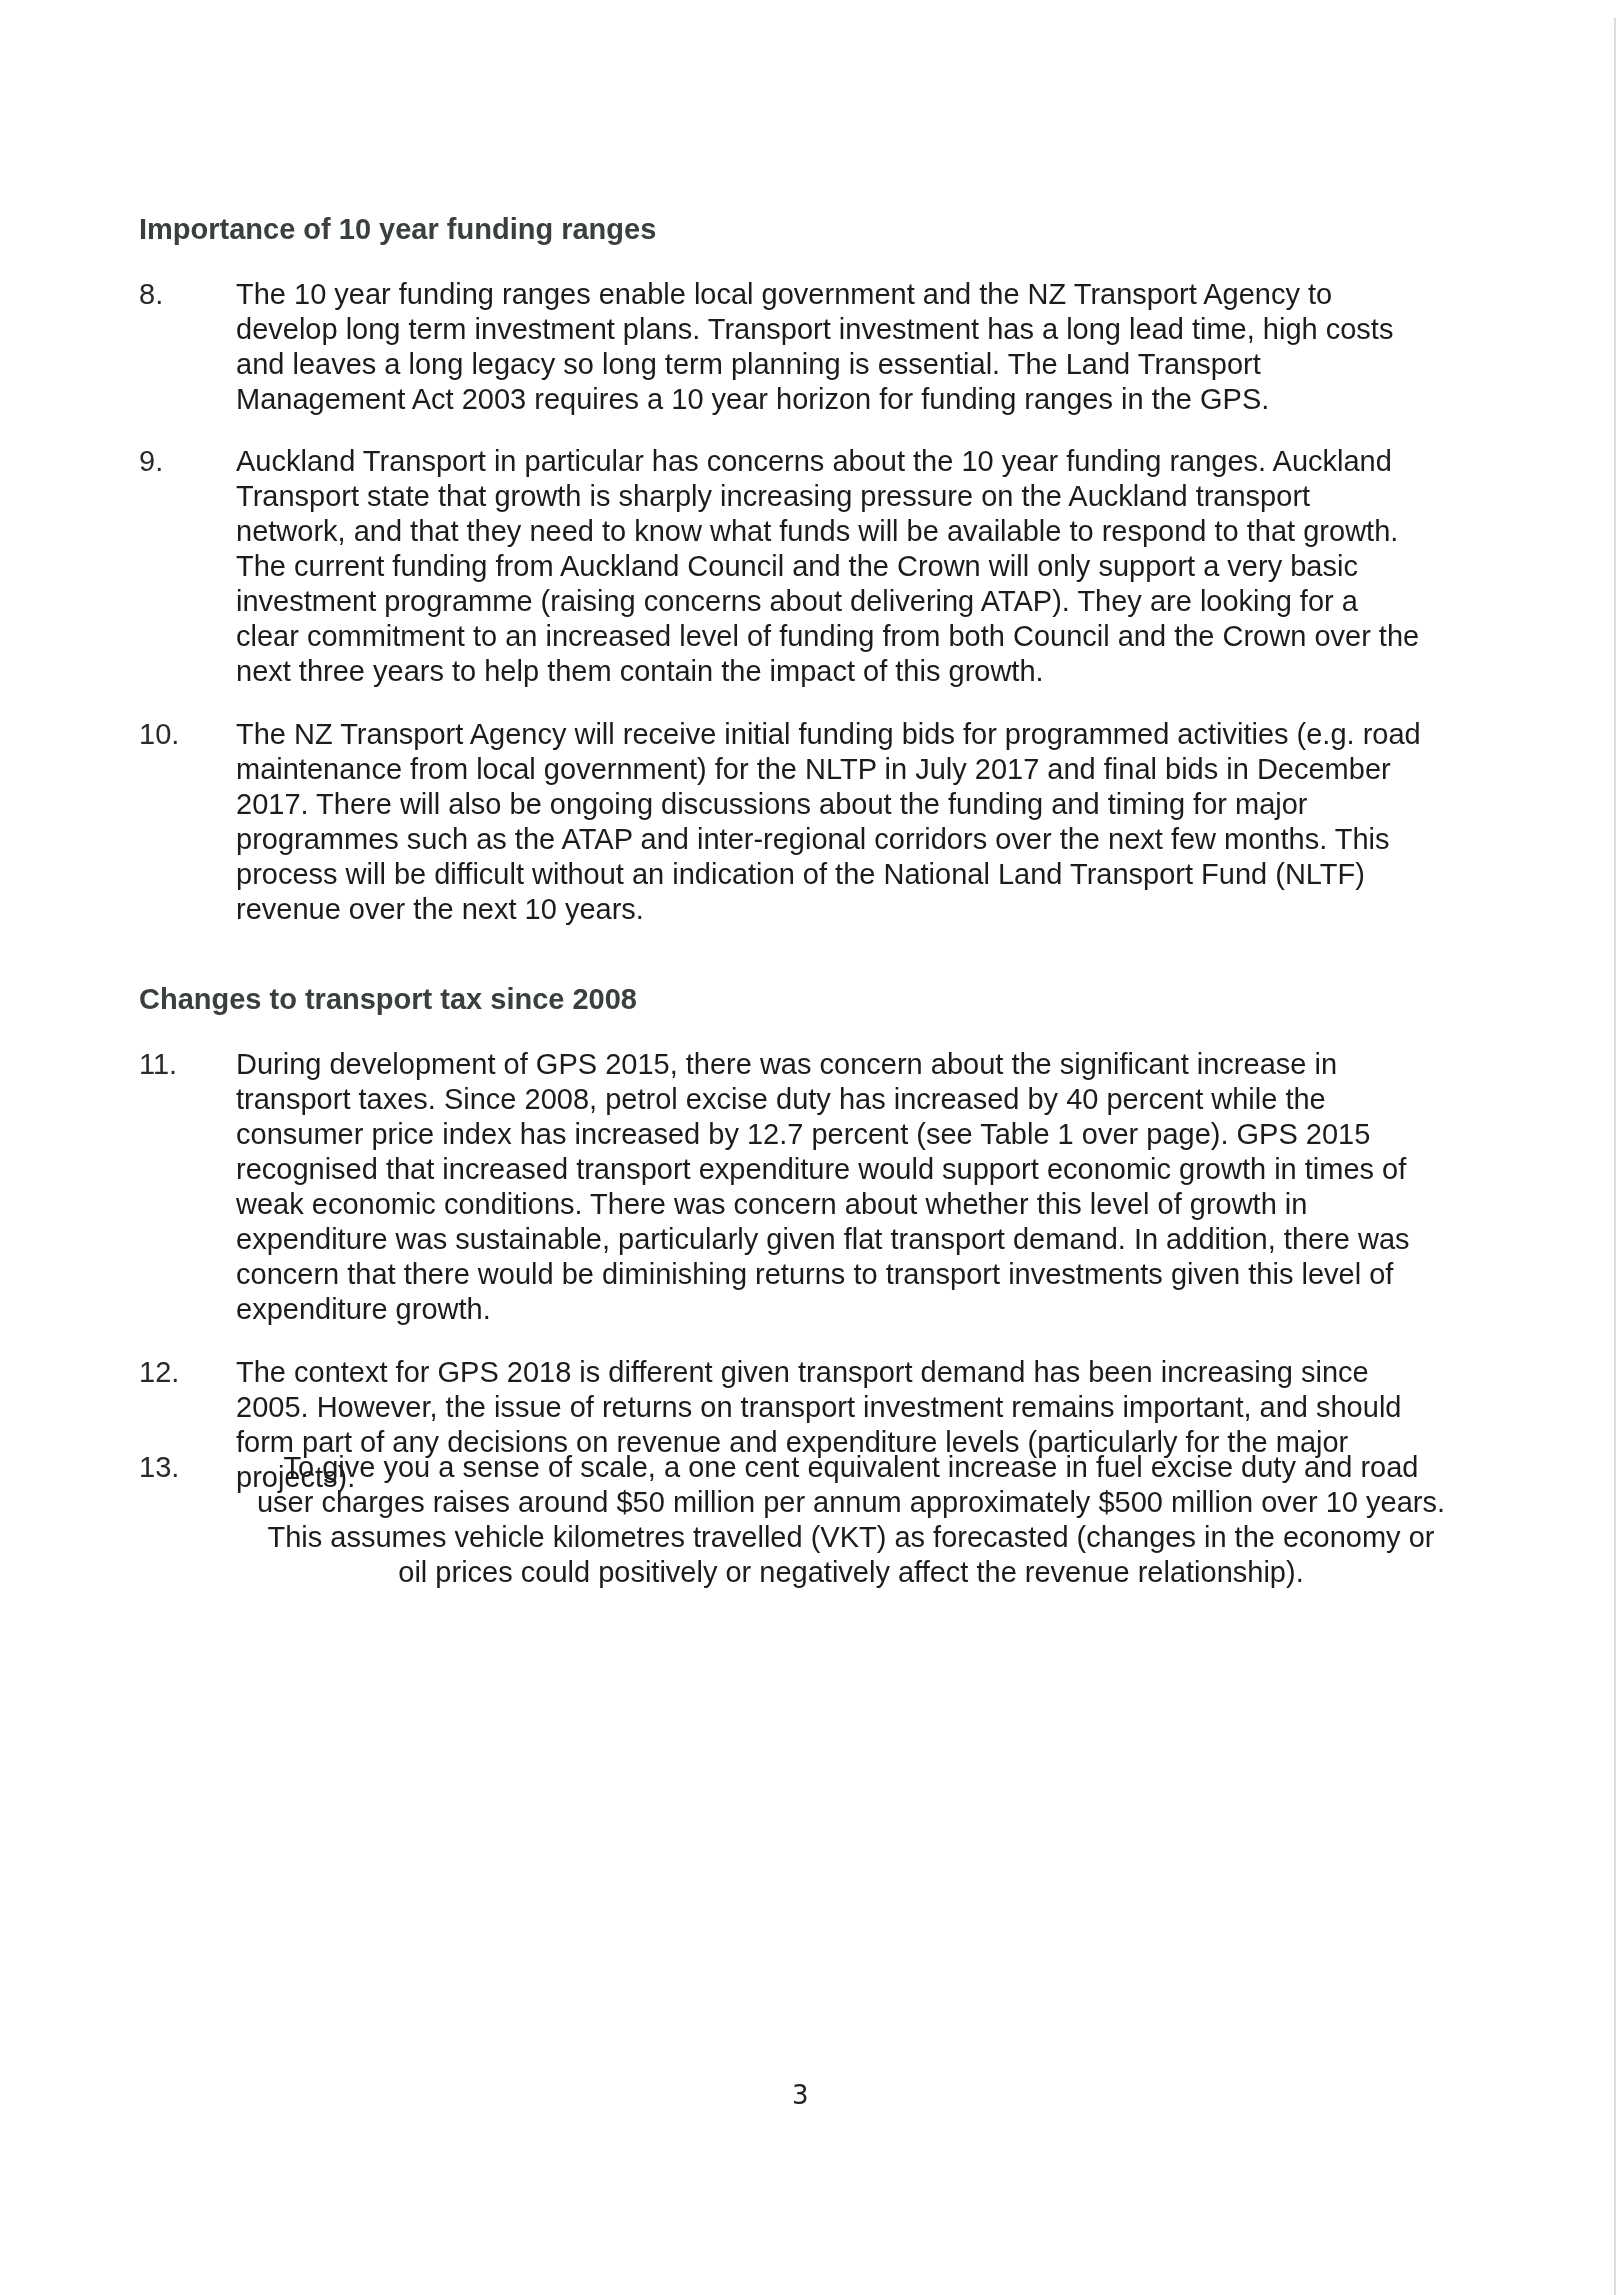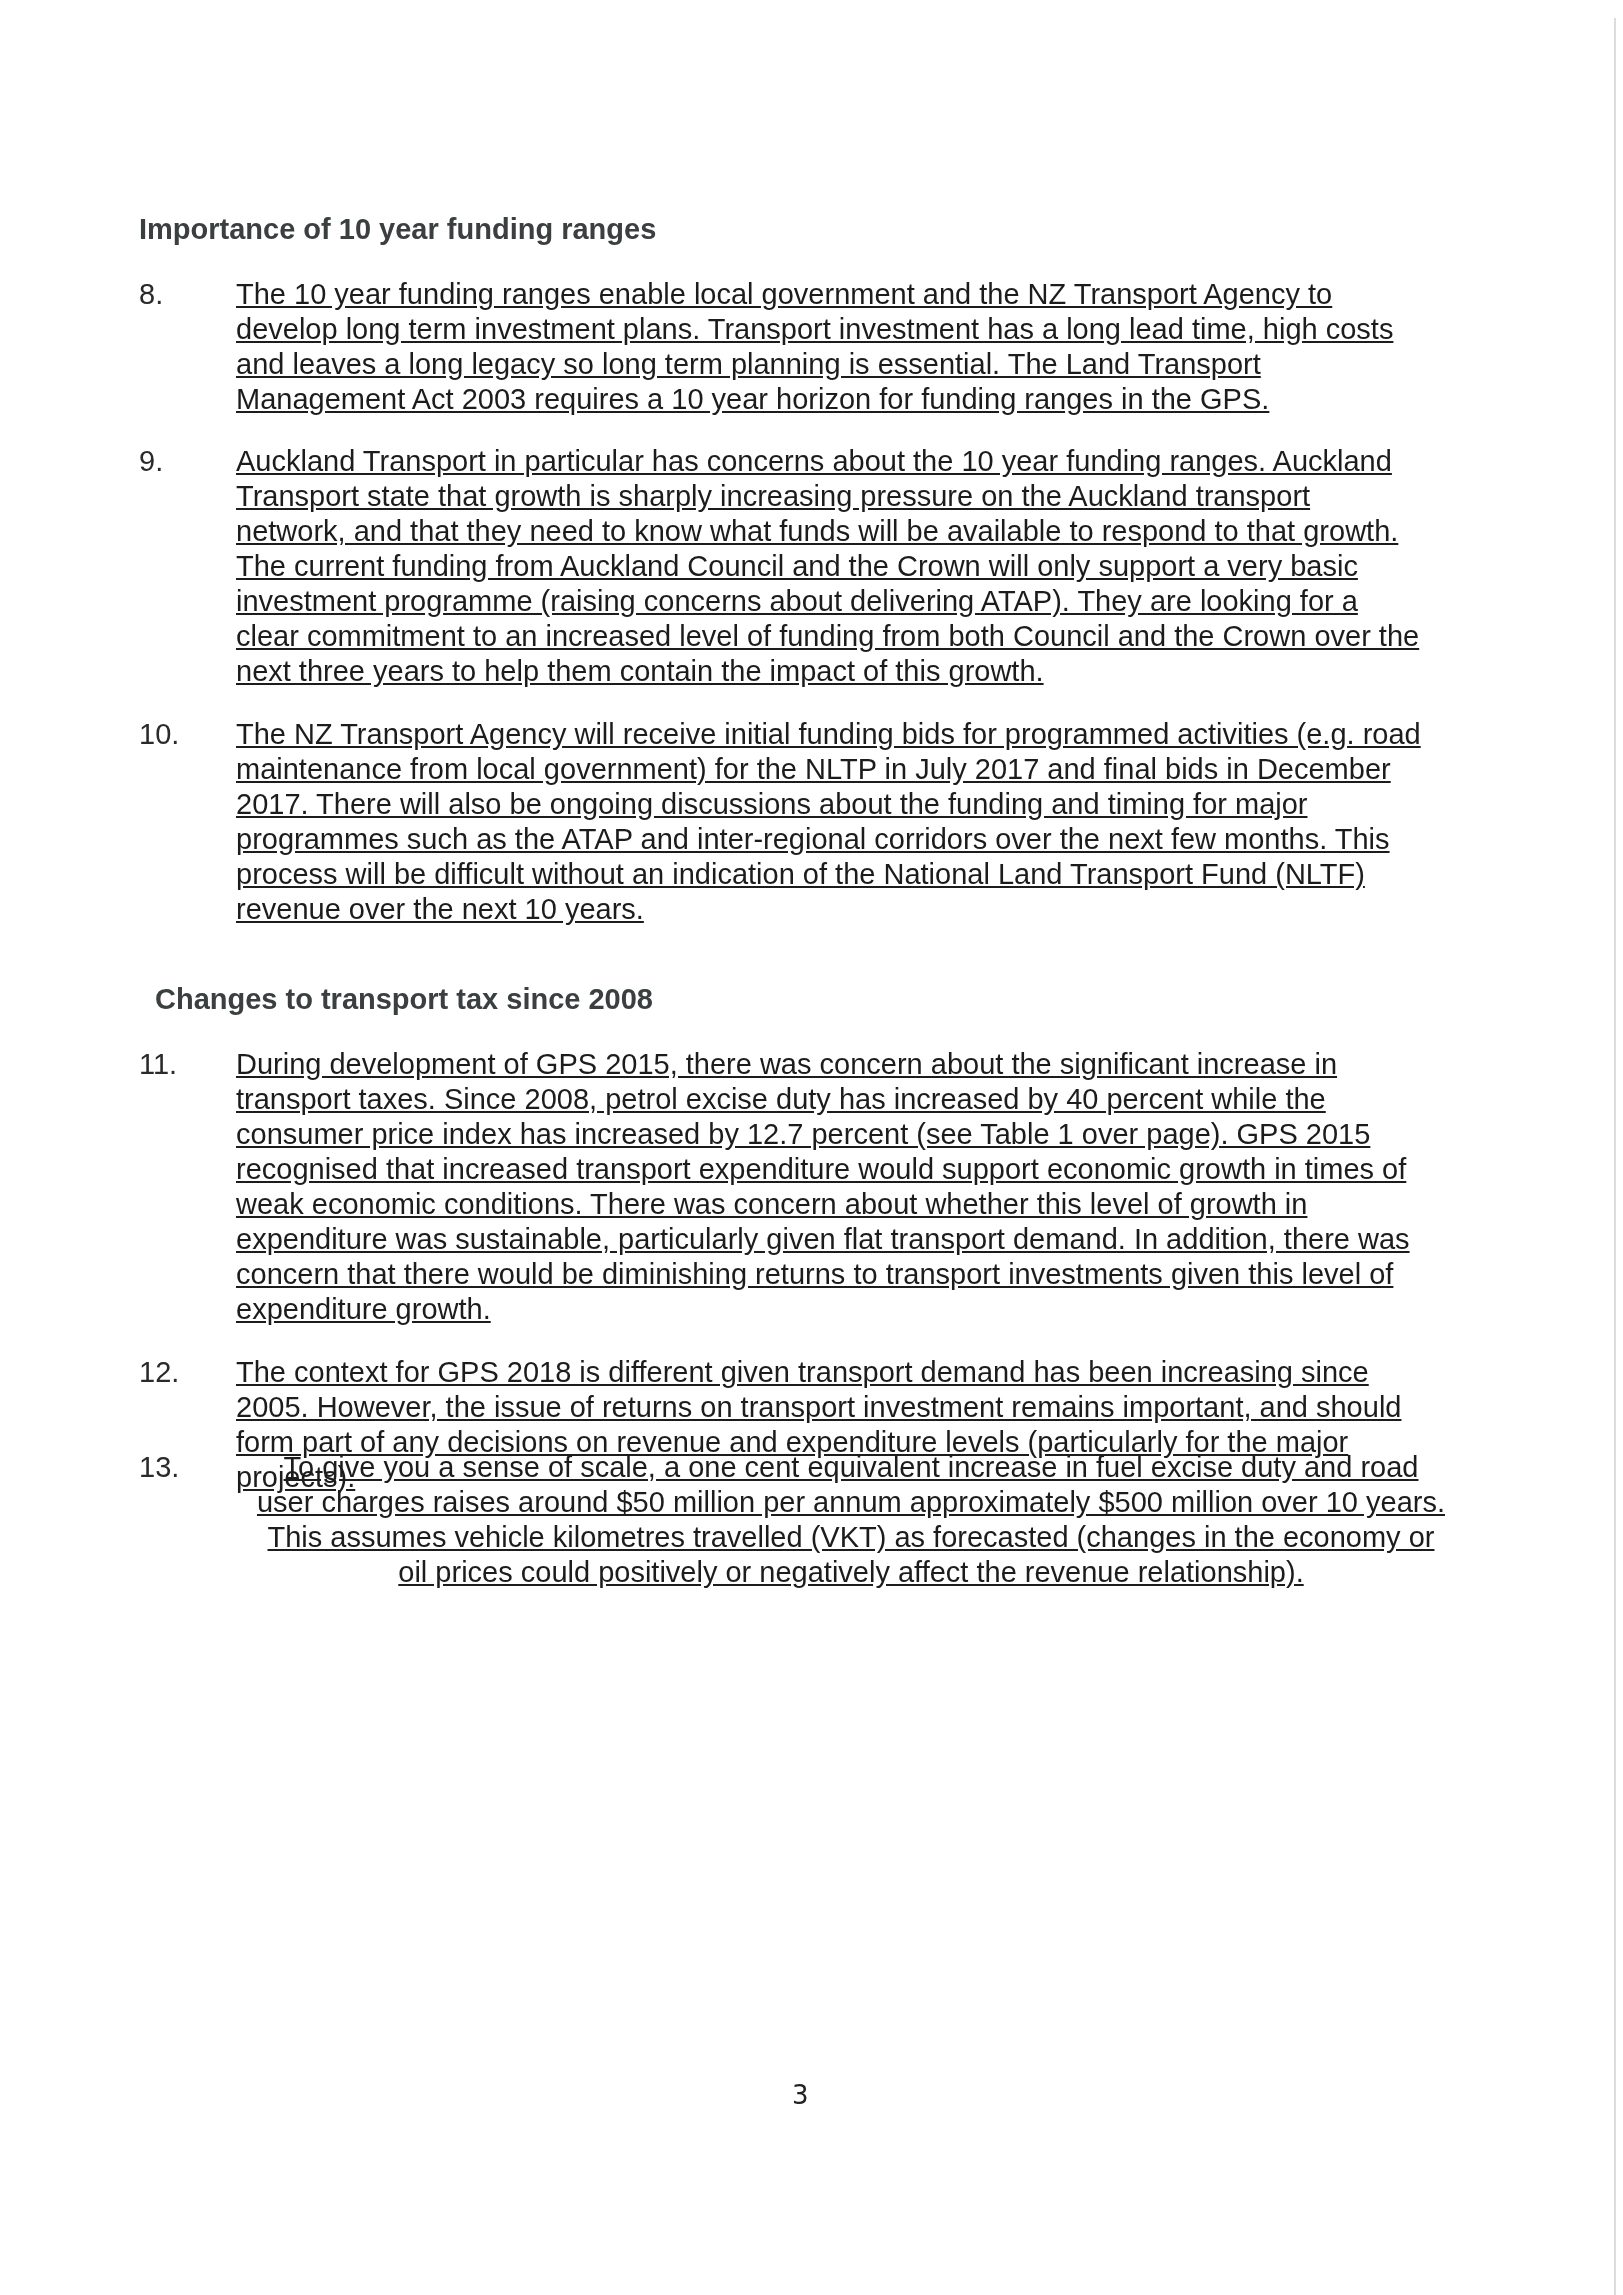--- a/index.html
+++ b/index.html
@@ -51,21 +51,20 @@
       font-size: 29px;
       line-height: 35px;
       color: #2a2a2a;
     }
     .para .text {
       margin-left: 97px;
       width: 1230px;
       font-size: 29px;
       line-height: 35px;
       color: #1c1c1c;
-      text-decoration: underline;
     }
     .para .text .line {
       display: block;
       white-space: nowrap;
     }
     .page-number {
       position: absolute;
       left: 792px;
       top: 2080px;
       font-family: "DejaVu Sans", sans-serif;
@@ -109,21 +108,21 @@
     <div class="text">
       <span class="line">The NZ Transport Agency will receive initial funding bids for programmed activities (e.g. road</span>
       <span class="line">maintenance from local government) for the NLTP in July 2017 and final bids in December</span>
       <span class="line">2017. There will also be ongoing discussions about the funding and timing for major</span>
       <span class="line">programmes such as the ATAP and inter-regional corridors over the next few months. This</span>
       <span class="line">process will be difficult without an indication of the National Land Transport Fund (NLTF)</span>
       <span class="line">revenue over the next 10 years.</span>
     </div>
   </div>
 
-  <div class="heading" style="top:983px;margin-left:16px;">Changes to transport tax since 2008</div>
+  <div class="heading" style="top:983px;">Changes to transport tax since 2008</div>
 
   <div class="para" style="top:1047px;">
     <span class="num">11.</span>
     <div class="text">
       <span class="line">During development of GPS 2015, there was concern about the significant increase in</span>
       <span class="line">transport taxes. Since 2008, petrol excise duty has increased by 40 percent while the</span>
       <span class="line">consumer price index has increased by 12.7 percent (see Table 1 over page). GPS 2015</span>
       <span class="line">recognised that increased transport expenditure would support economic growth in times of</span>
       <span class="line">weak economic conditions. There was concern about whether this level of growth in</span>
       <span class="line">expenditure was sustainable, particularly given flat transport demand. In addition, there was</span>

